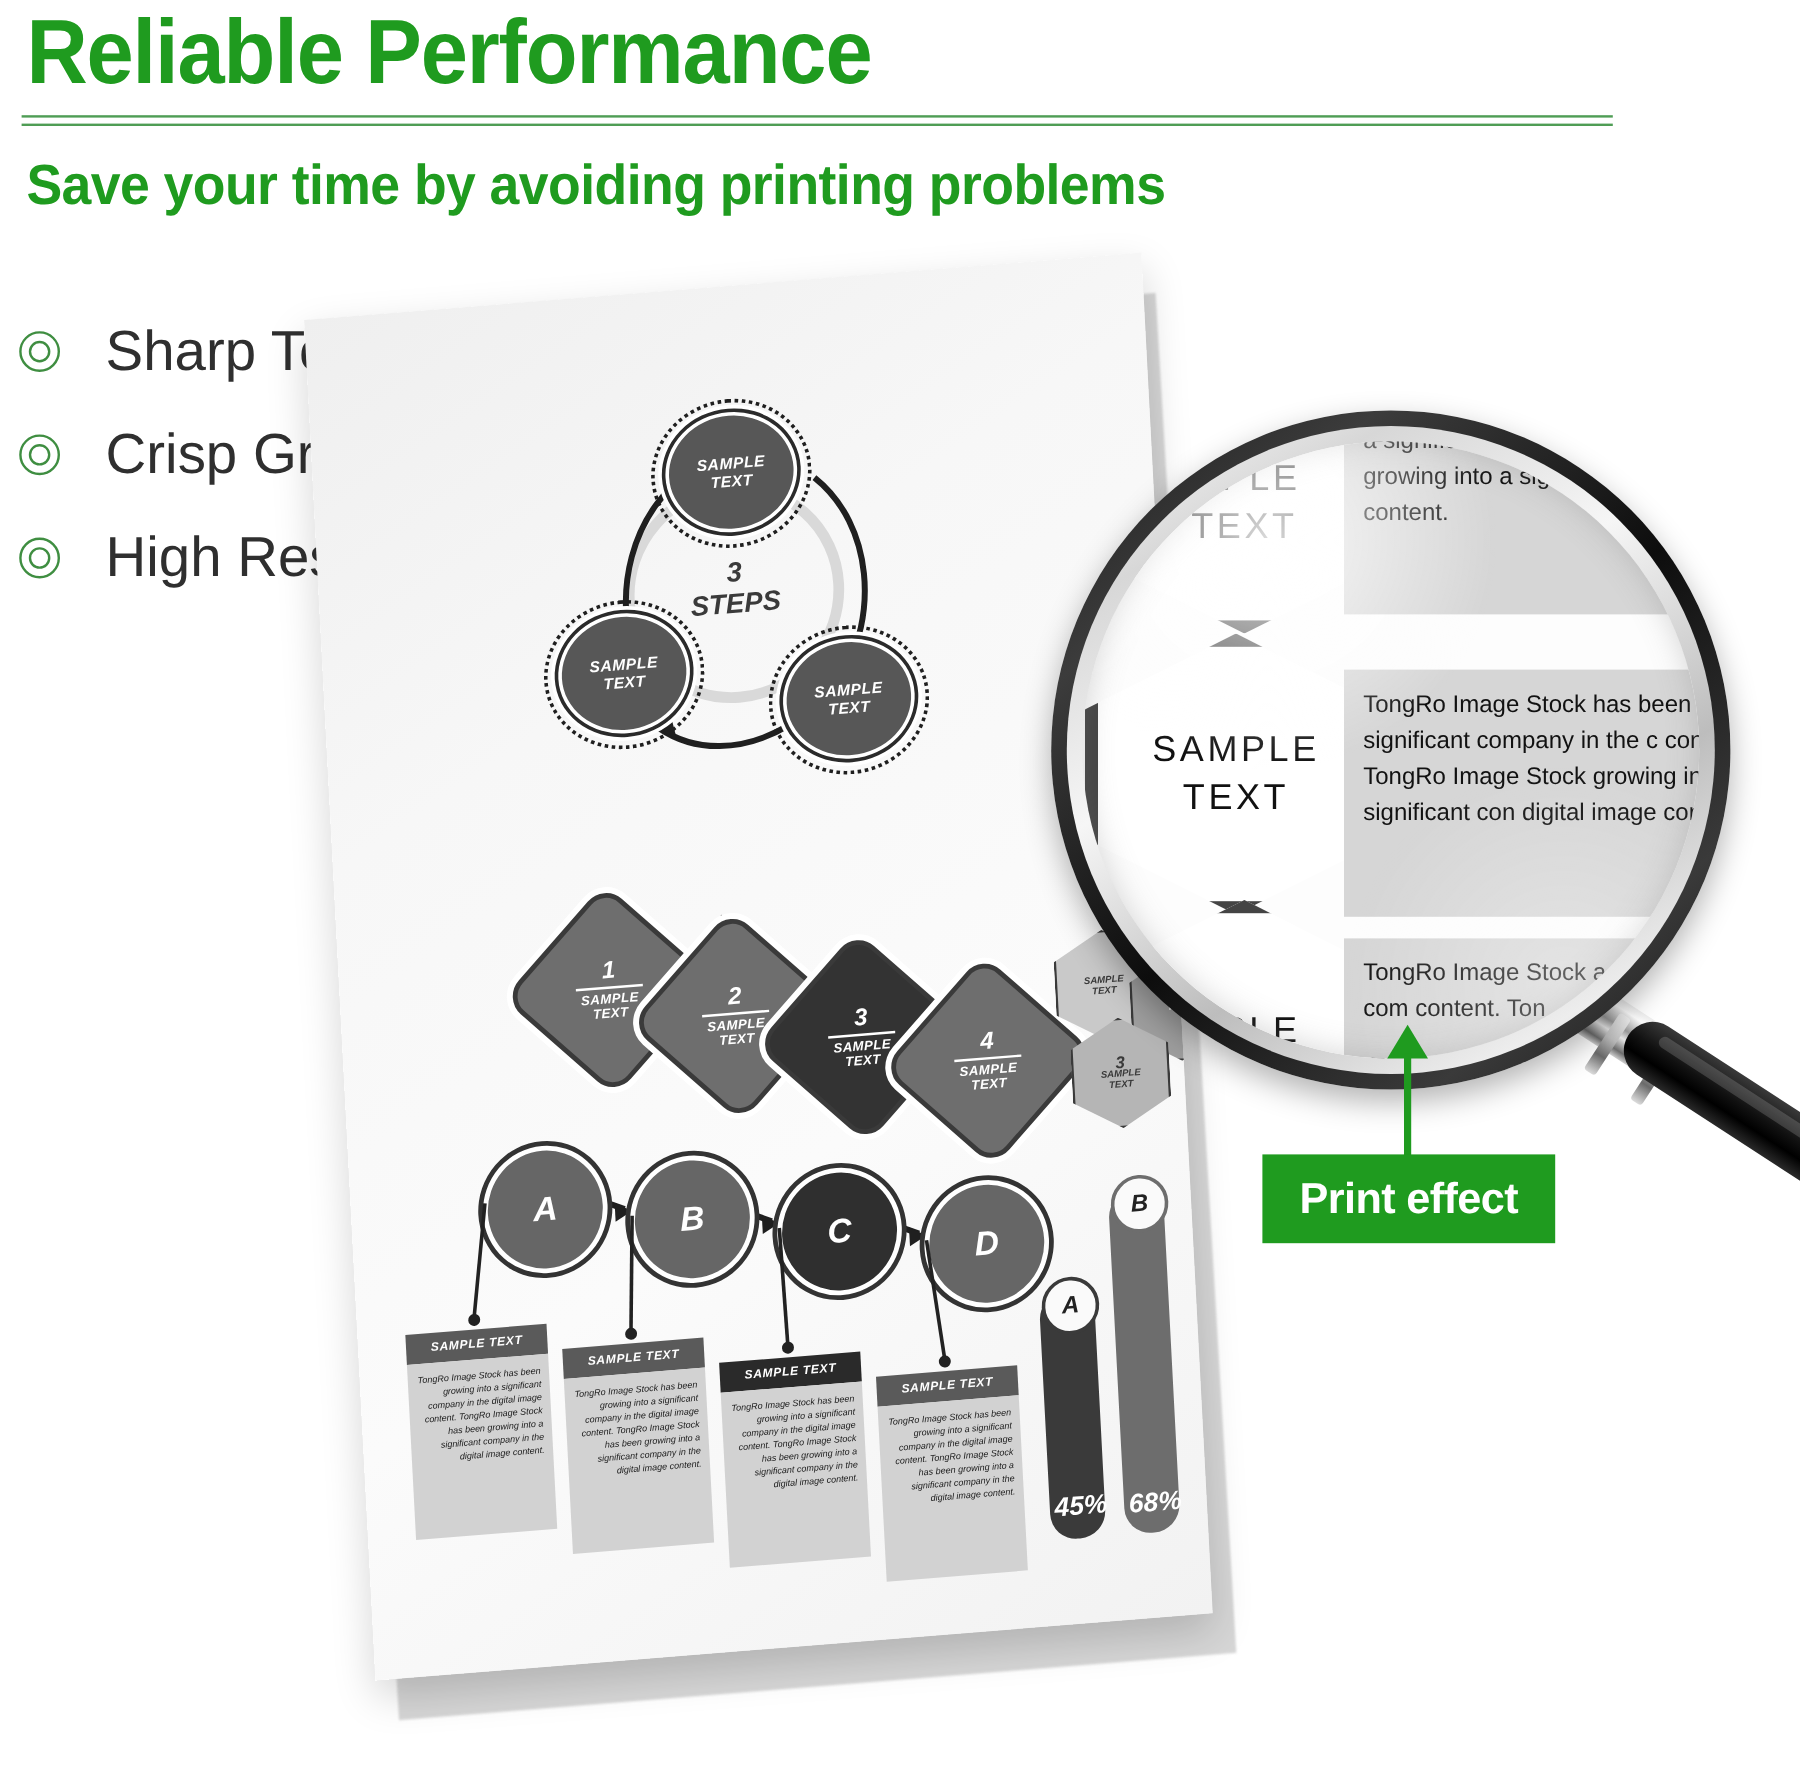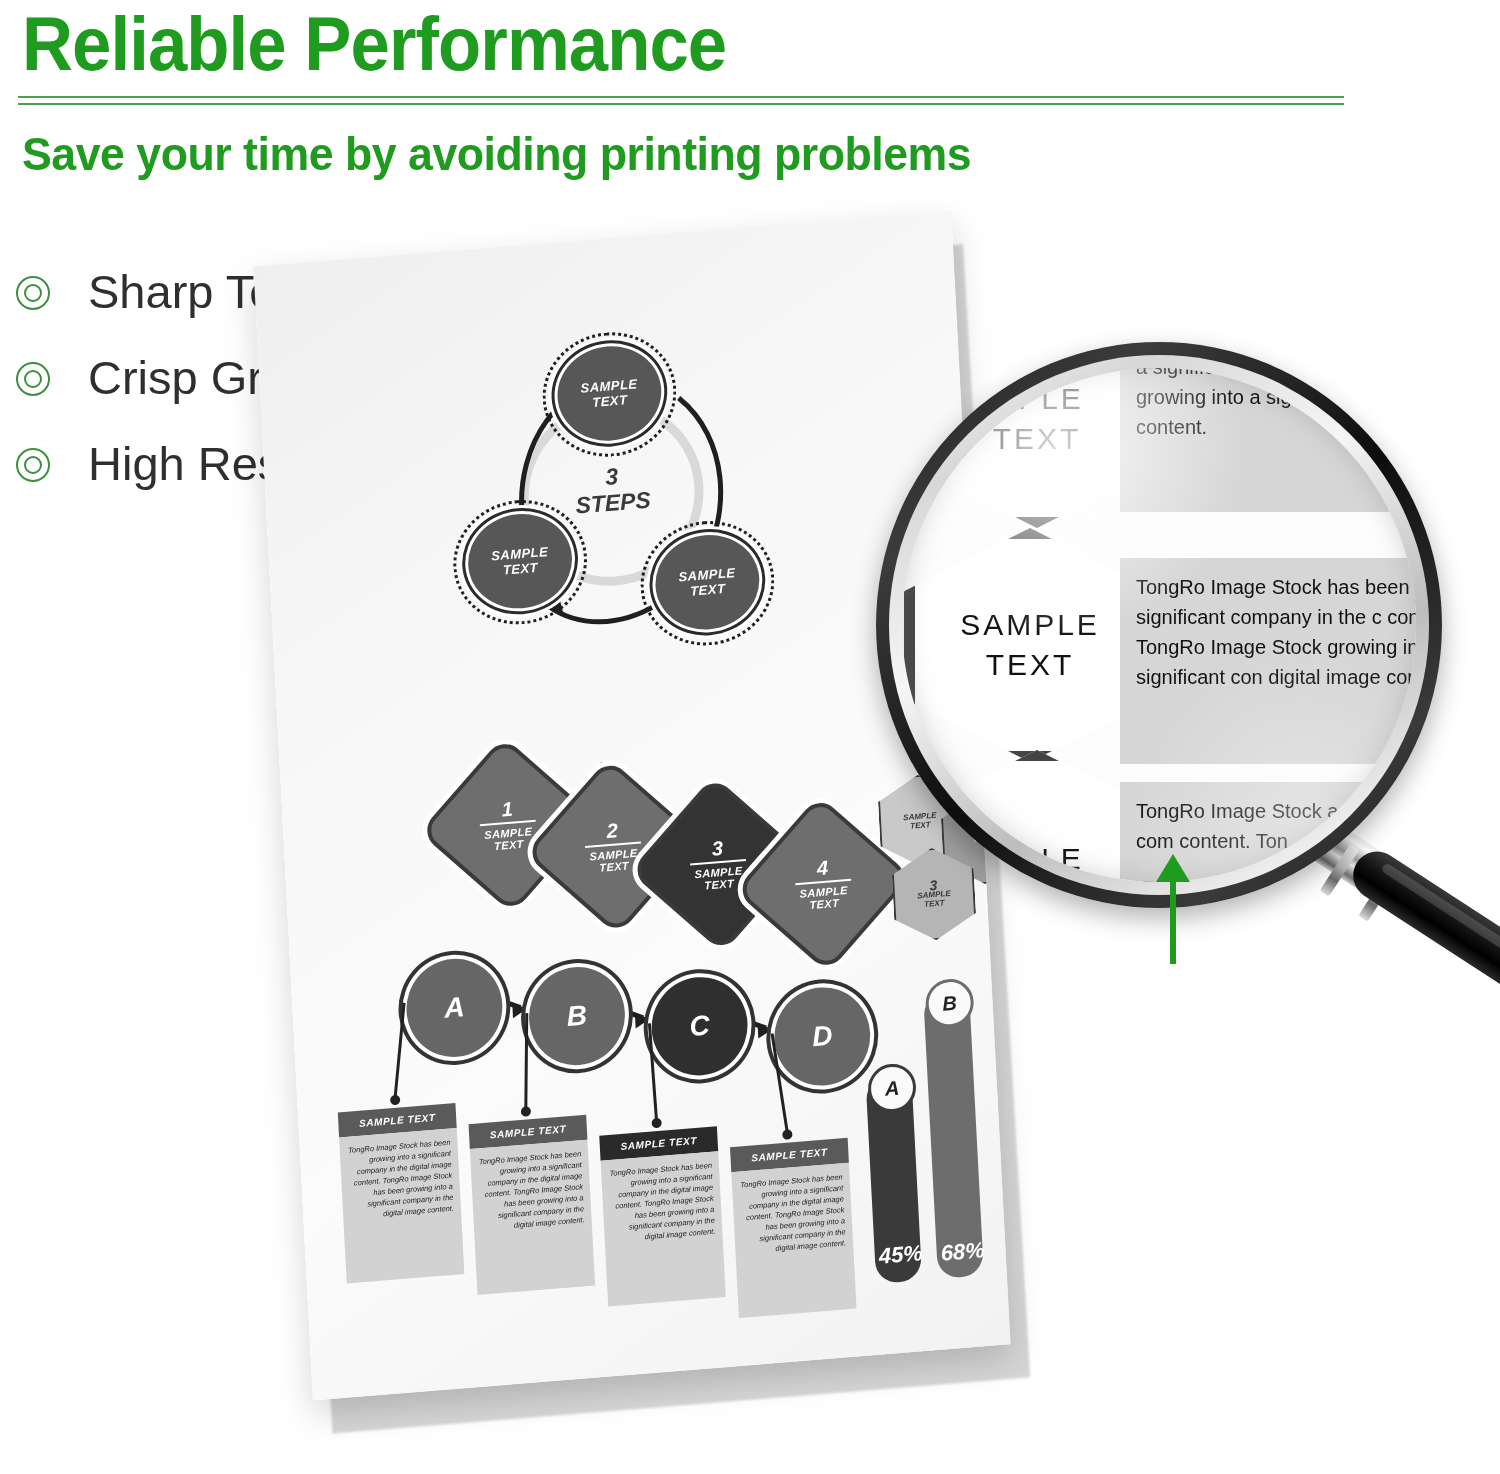--- a/index.html
+++ b/index.html
@@ -544,13 +544,16 @@
     </div>
   </div>
 
   <div class="mag-innershadow"></div>
   <div class="mag-gloss"></div>
 </div>
 
 <div id="callout">
   <div id="callout-arrow"></div>
   <div id="callout-line"></div>
+  <div id="callout-box">
+    <span id="callout-text">Print effect</span>
+  </div>
 </div>
 
 </body></html>

